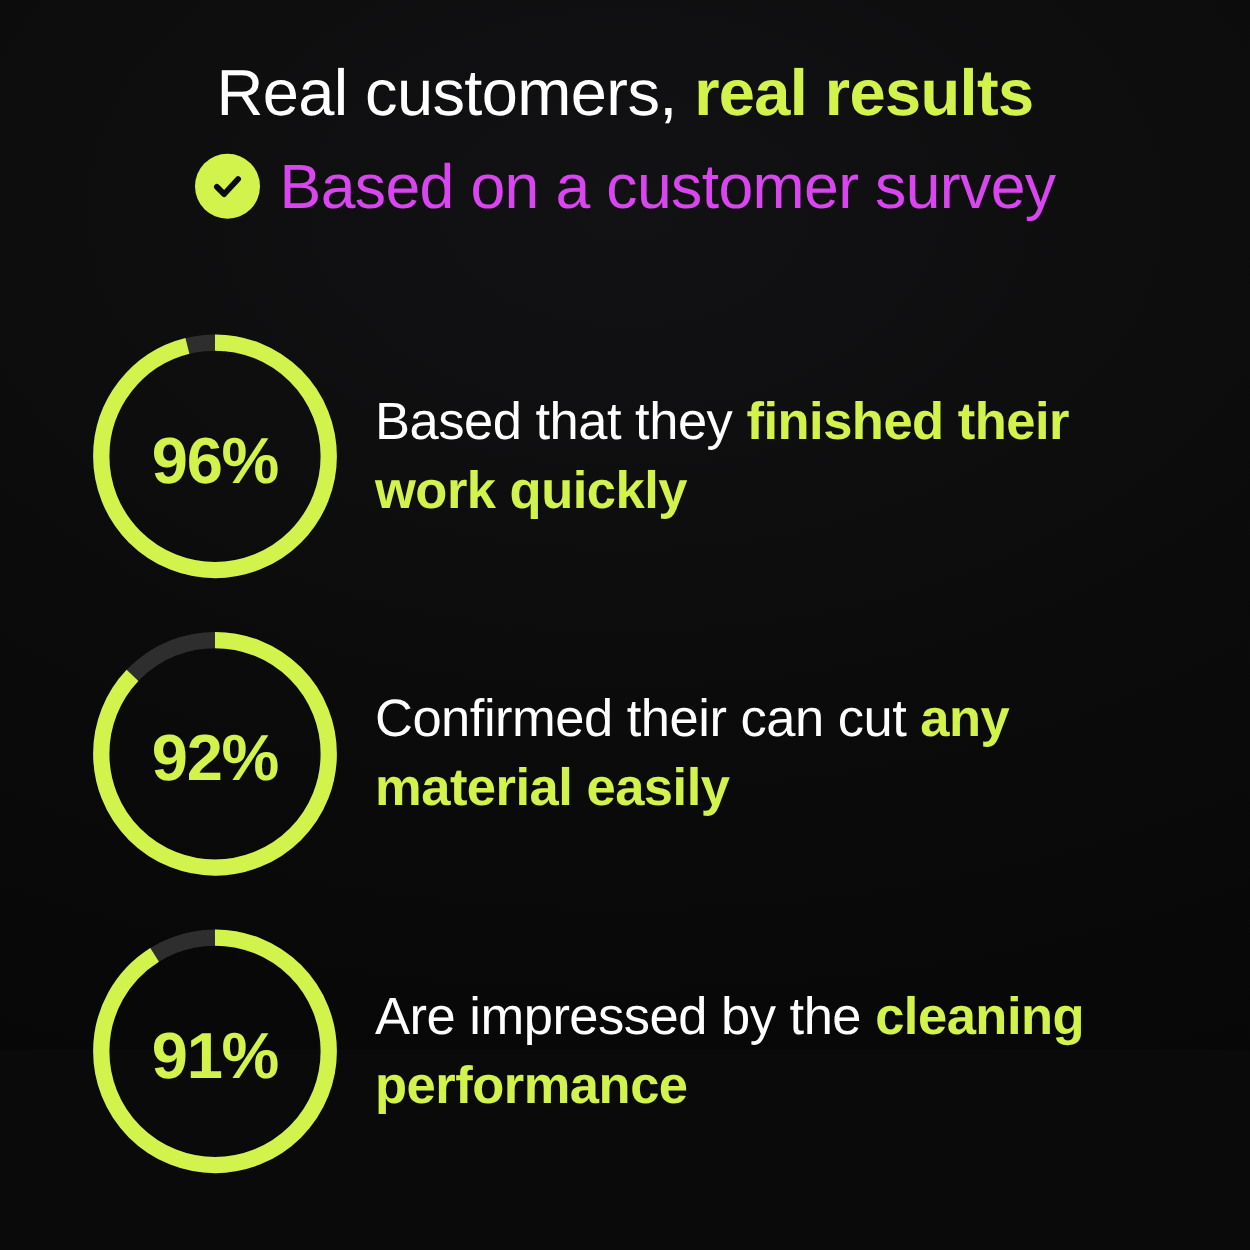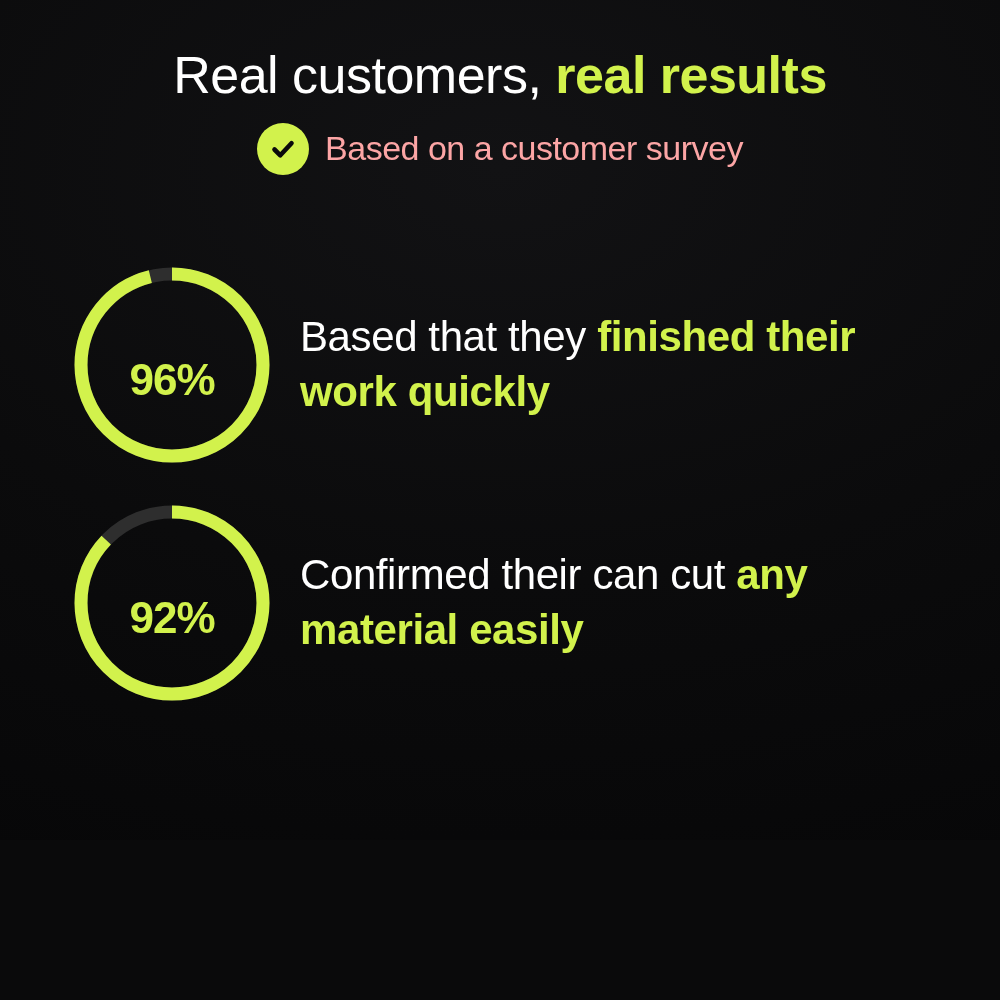--- a/index.html
+++ b/index.html
@@ -68,25 +68,25 @@
     border-radius:50%;
     background:#d2f24c;
     display:flex;
     align-items:center;
     justify-content:center;
     flex:0 0 auto;
   }
   .check-badge svg{ display:block; }
 
   .subline-text{
-    font-size:34px;
+    font-size:50px;
     line-height:1.05;
     font-weight:400;
     letter-spacing:-0.5px;
-    color:#fca5a5;
+    color:#d946ef;
   }
 
   
   .stats{
     position:absolute;
     top:262px;
     left:0;
     width:1000px;
   }
 
@@ -107,27 +107,27 @@
   }
   .ring-holder svg{
     position:absolute;
     top:0; left:0;
     width:200px;
     height:200px;
   }
 
   .ring-value{
     position:absolute;
-    top:15px; left:0;
+    top:4px; left:0;
     width:200px;
     height:200px;
     display:flex;
     align-items:center;
     justify-content:center;
-    font-size:44px;
+    font-size:52px;
     font-weight:700;
     letter-spacing:-1px;
     color:#d2f24c;
   }
 
   .stat-text{
     margin-left:28px;
     font-size:42px;
     line-height:1.3;
     font-weight:400;
@@ -182,15 +182,27 @@
           <circle cx="100" cy="100" r="91" fill="none" stroke="#2e2e2e" stroke-width="13"></circle>
           <circle class="ring-arc" cx="100" cy="100" r="91" fill="none" stroke="#d2f24c" stroke-width="13" stroke-linecap="butt" transform="rotate(-90 100 100)" stroke-dasharray="497.43978076940783 74.33008218393451"></circle>
         </svg>
         <div class="ring-value" style="color: rgb(210, 242, 76);">92%</div>
       </div>
       <div class="stat-text">
         <span>Confirmed their can cut </span><span class="accent" style="color: rgb(210, 242, 76);">any material easily</span>
       </div>
     </div>
 
+    <div class="stat-row">
+      <div class="ring-holder">
+        <svg viewBox="0 0 200 200" aria-hidden="true">
+          <circle cx="100" cy="100" r="91" fill="none" stroke="#2e2e2e" stroke-width="13"></circle>
+          <circle class="ring-arc" cx="100" cy="100" r="91" fill="none" stroke="#d2f24c" stroke-width="13" stroke-linecap="butt" transform="rotate(-90 100 100)" stroke-dasharray="520.3105752875415 51.459287665800844"></circle>
+        </svg>
+        <div class="ring-value" style="color: rgb(210, 242, 76);">91%</div>
+      </div>
+      <div class="stat-text">
+        <span>Are impressed by the </span><span class="accent" style="color: rgb(210, 242, 76);">cleaning performance</span>
+      </div>
+    </div>
 
   </div>
 </div>
 
 </body></html>

